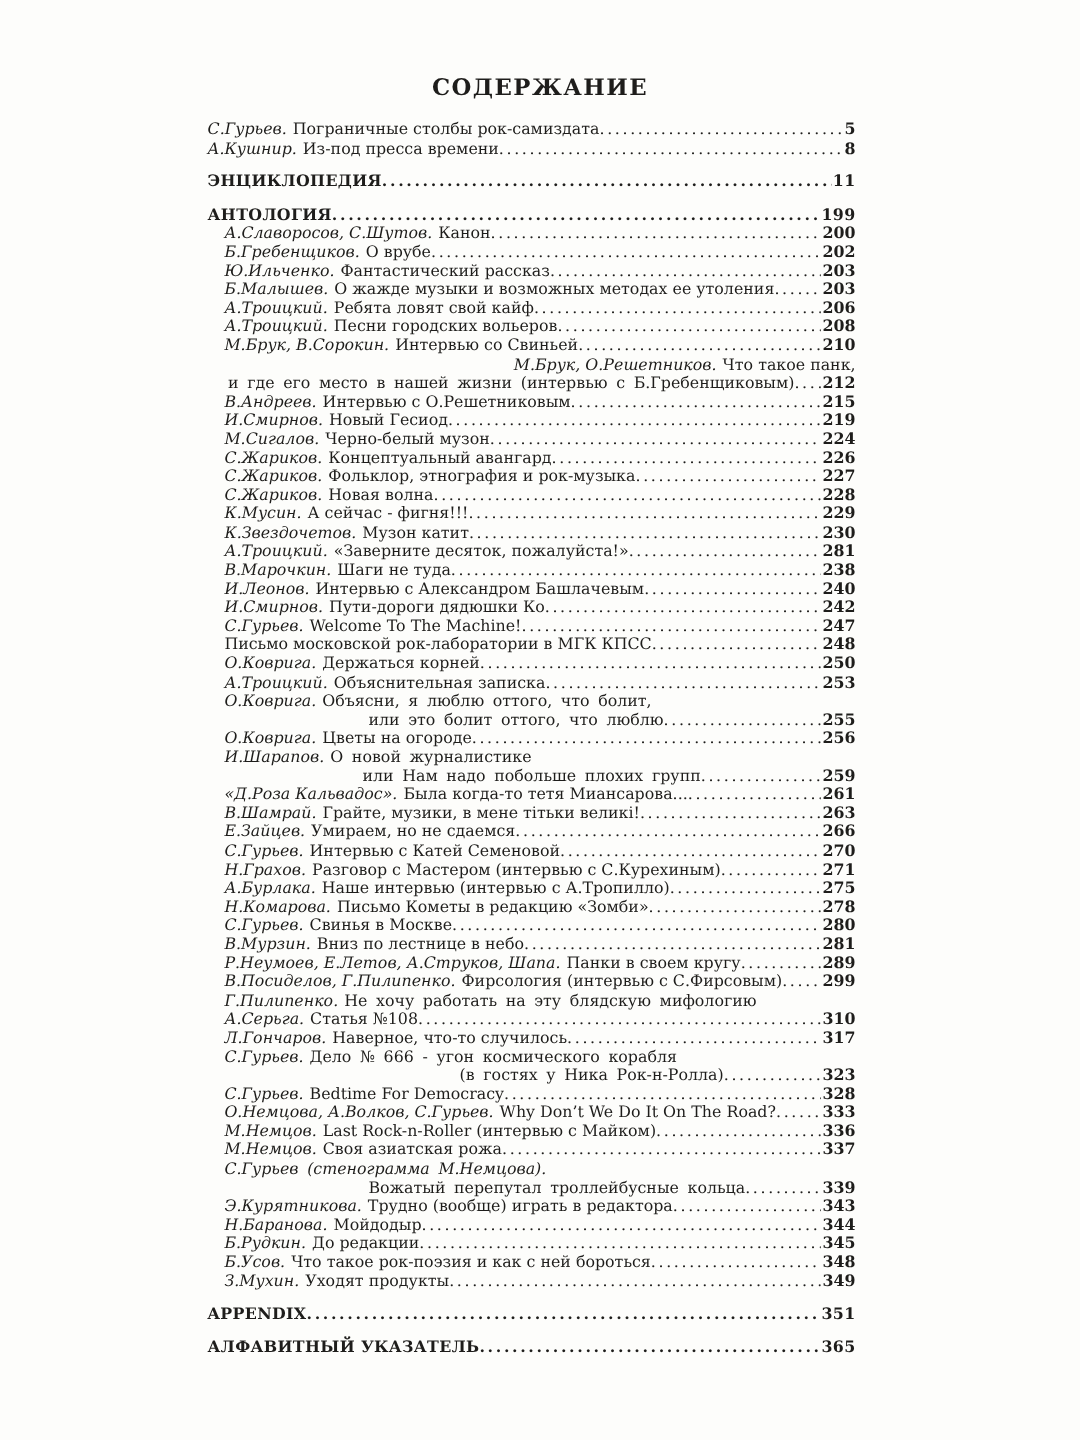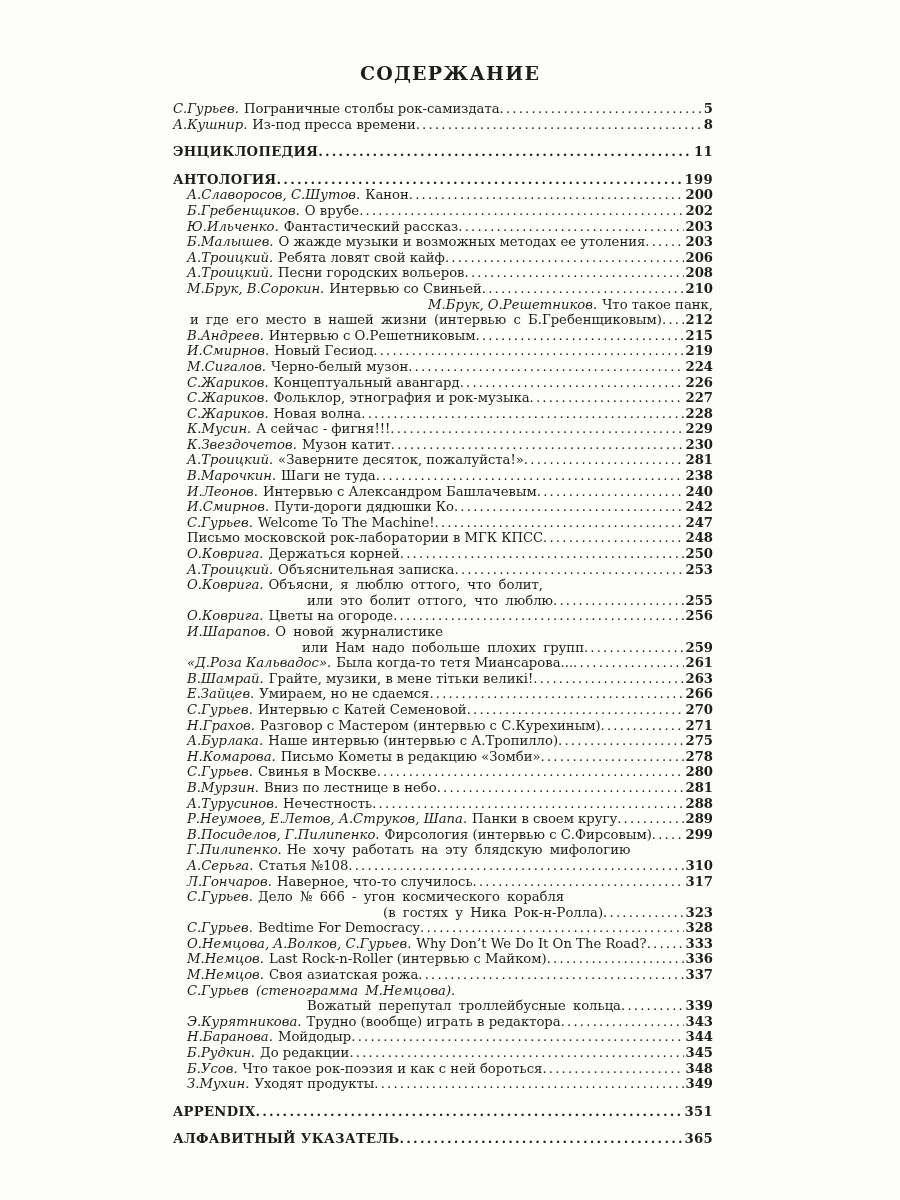--- a/index.html
+++ b/index.html
@@ -309,26 +309,20 @@
     <span class="dots"></span>
     <span class="pagenum">280</span>
   </div>
       <div class="row" style="padding-left: 14px;">
     <span class="author">В.Мурзин.</span>
     <span class="title">Вниз по лестнице в небо</span>
     <span class="dots"></span>
     <span class="pagenum">281</span>
   </div>
       <div class="row" style="padding-left: 14px;">
-    <span class="author">А.Турусинов.</span>
-    <span class="title">Нечестность</span>
-    <span class="dots"></span>
-    <span class="pagenum">288</span>
-  </div>
-      <div class="row" style="padding-left: 14px;">
     <span class="author">Р.Неумоев, Е.Летов, А.Струков, Шапа.</span>
     <span class="title">Панки в своем кругу</span>
     <span class="dots"></span>
     <span class="pagenum">289</span>
   </div>
       <div class="row" style="padding-left: 14px;">
     <span class="author">В.Посиделов, Г.Пилипенко.</span>
     <span class="title">Фирсология (интервью с С.Фирсовым)</span>
     <span class="dots"></span>
     <span class="pagenum">299</span>

